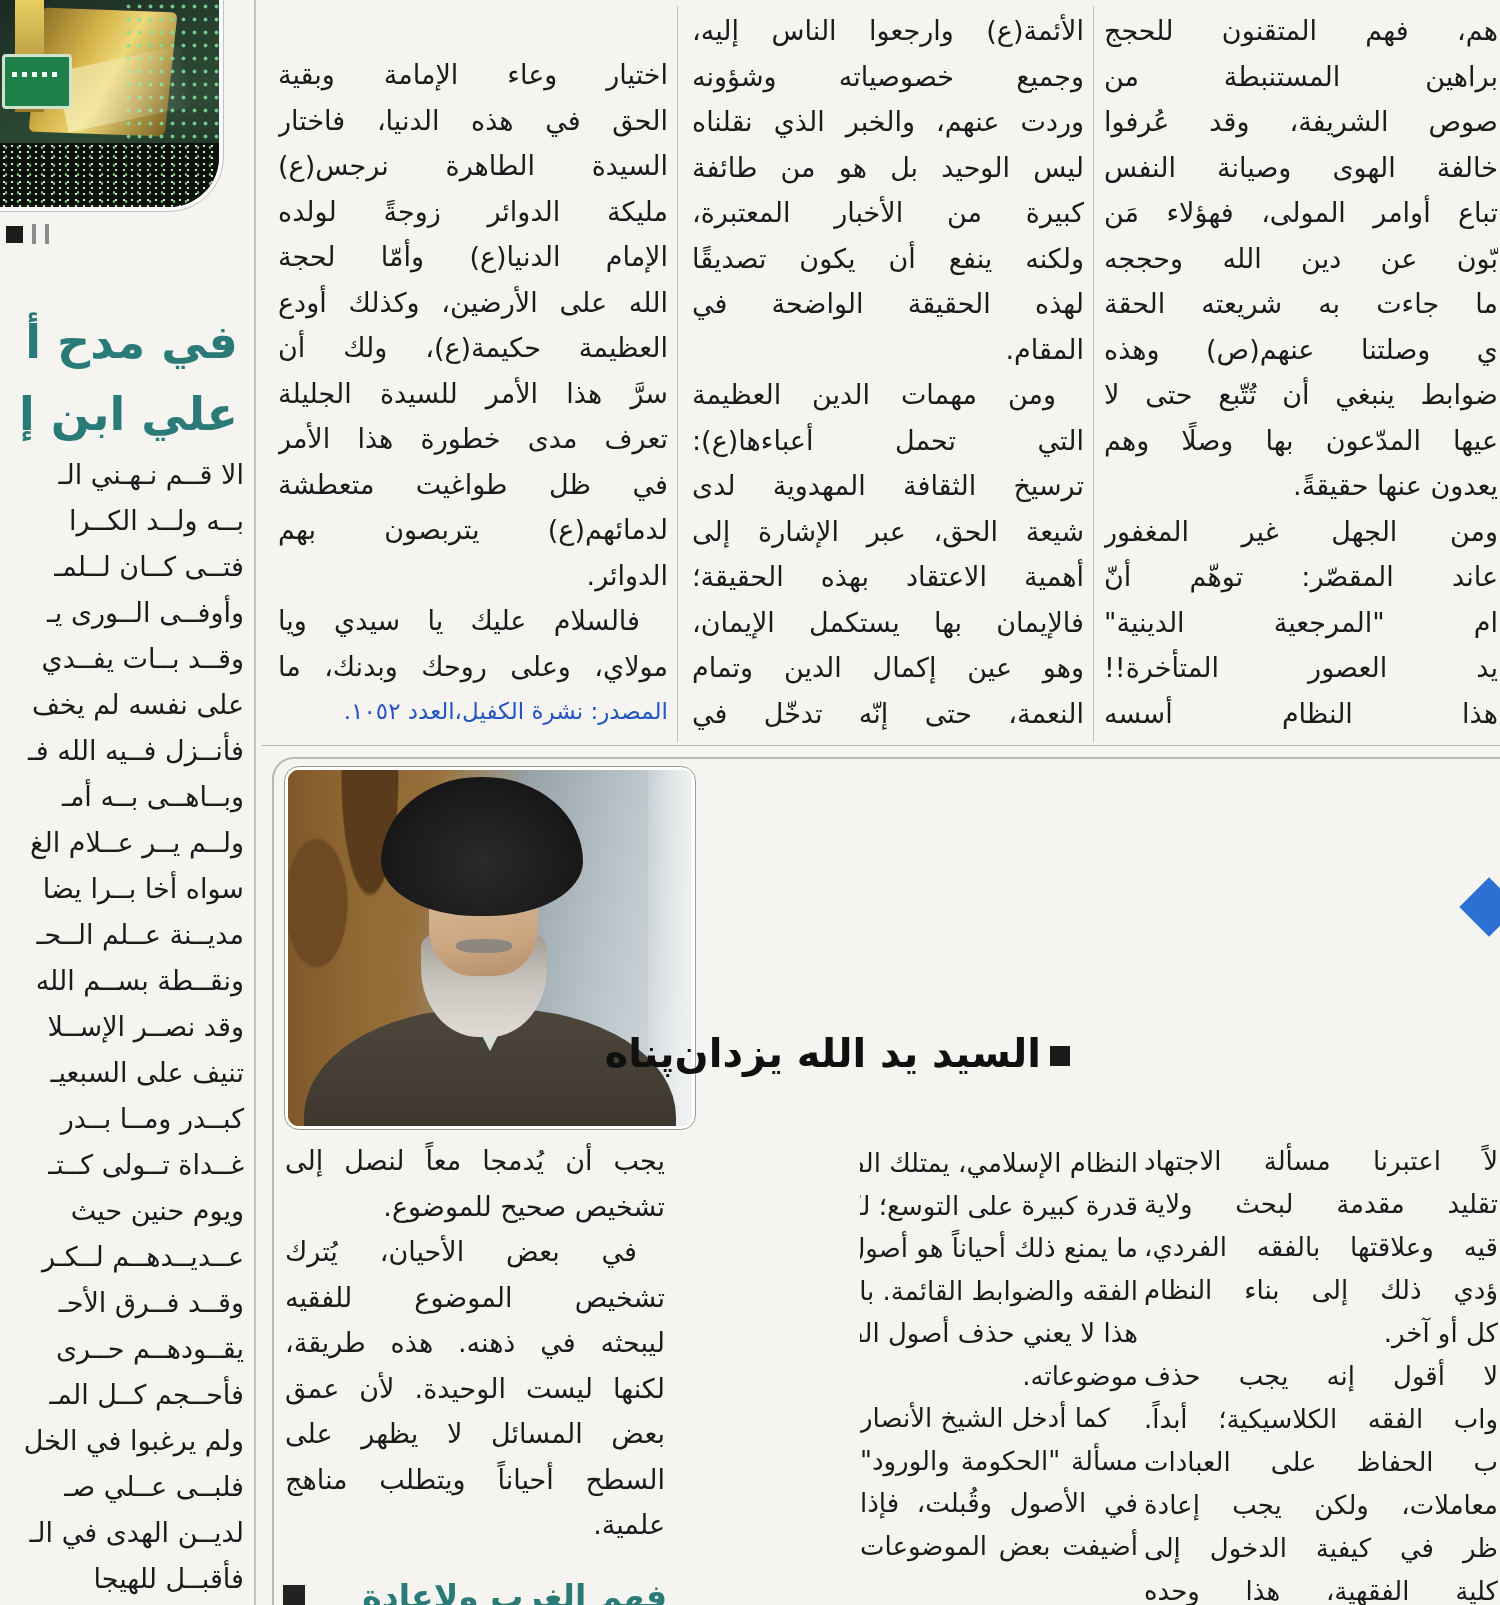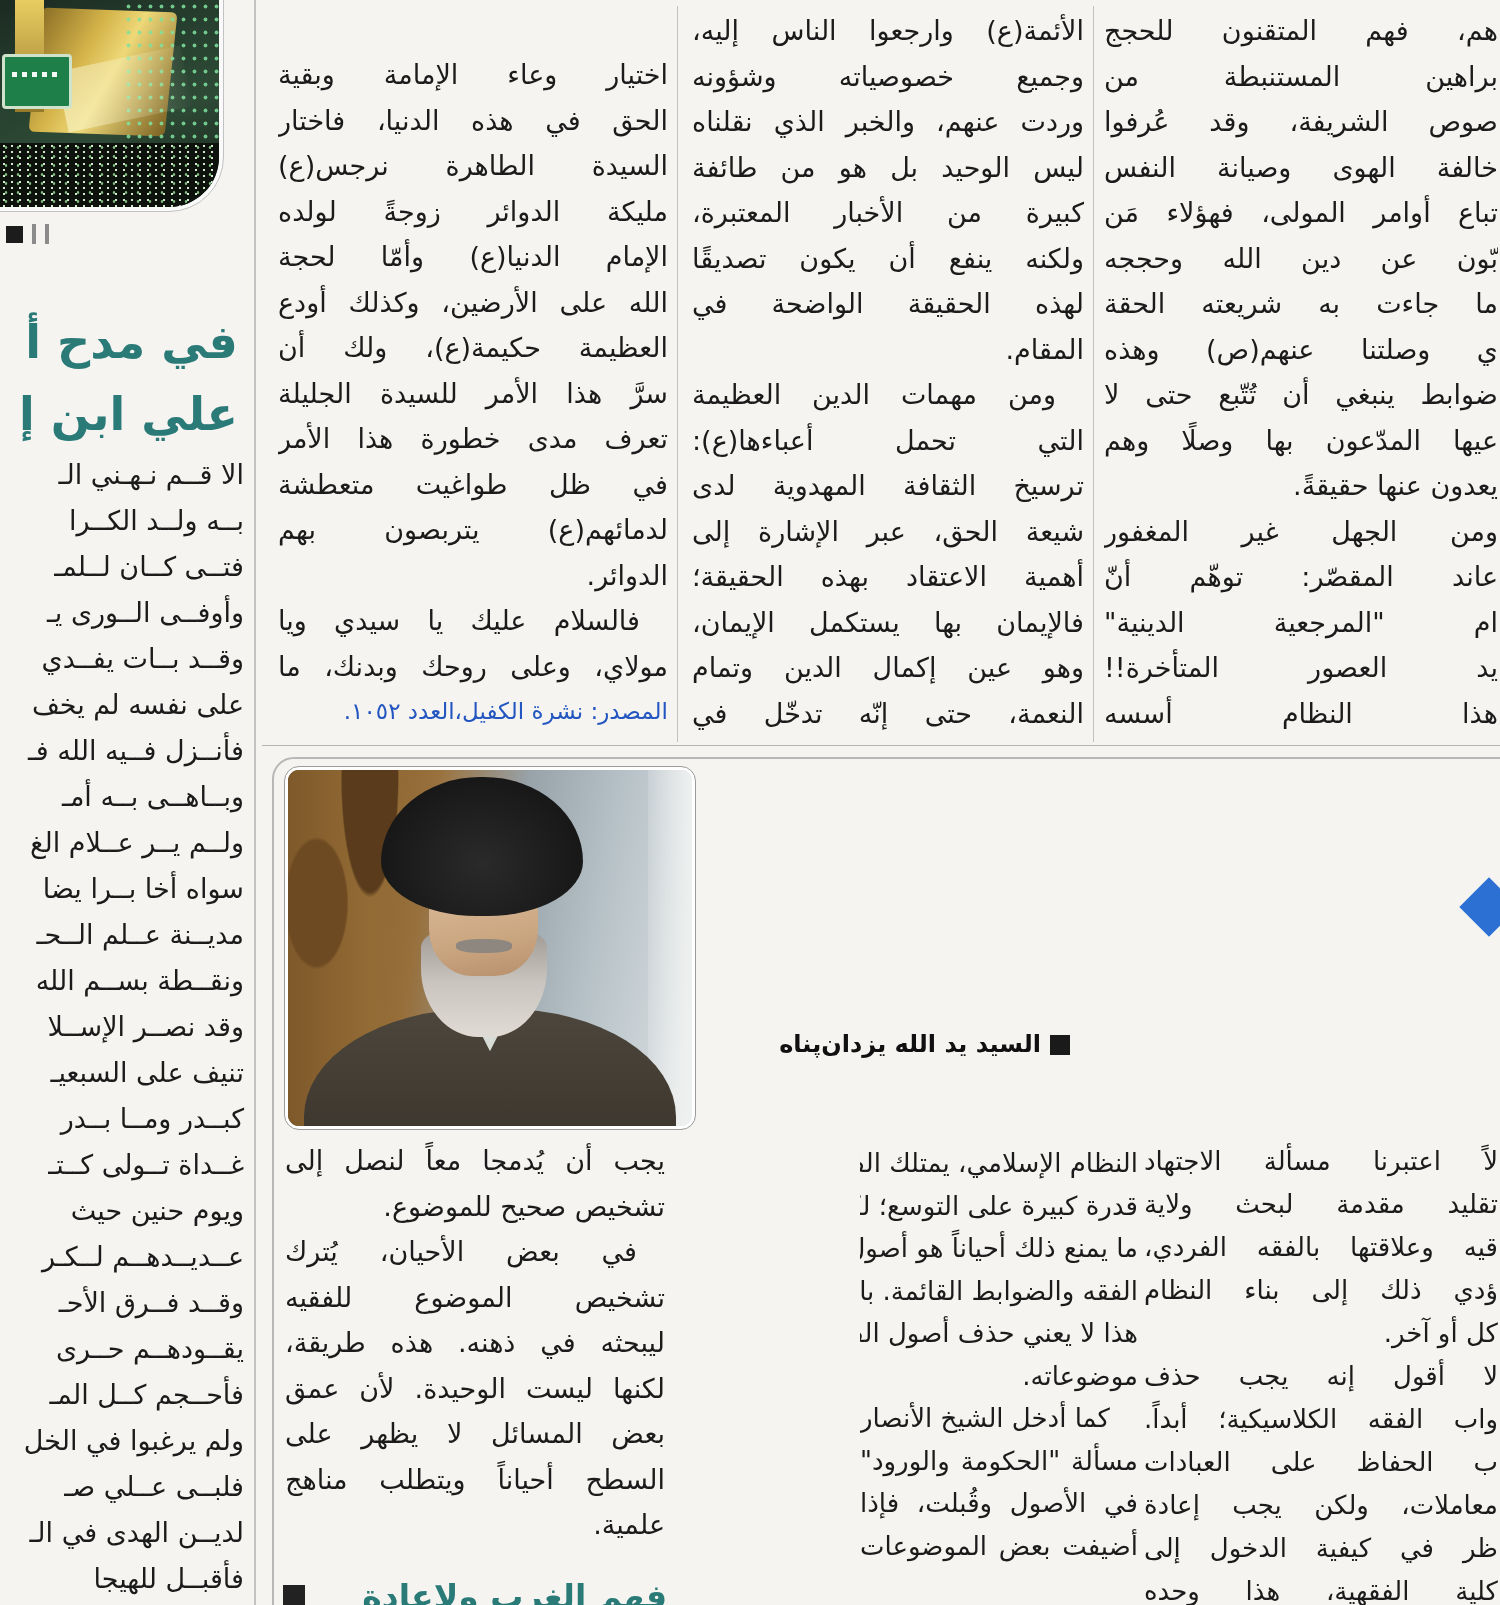--- a/index.html
+++ b/index.html
@@ -55,21 +55,21 @@
   
   #caption-marker{position:absolute;left:6px;top:224px;display:flex;align-items:center;gap:9px;}
   #caption-marker .bar{width:4px;height:20px;background:#8b8b8b;}
   #caption-marker .sq{width:17px;height:17px;background:#1c1c1c;}
   
   #headline{position:absolute;top:852px;right:57px;font-size:74px;font-weight:bold;
             color:#2d70d3;white-space:nowrap;direction:rtl;}
   #headline-frag{position:absolute;top:886px;left:1468px;width:42px;height:42px;
             background:#2d70d3;transform:rotate(45deg);}
   #byline{position:absolute;left:698px;top:1030px;width:372px;direction:rtl;
-            text-align:right;font-weight:bold;font-size:24px;color:#101010;white-space:nowrap;}
+            text-align:right;font-weight:bold;font-size:40px;color:#101010;white-space:nowrap;}
   #byline .sq{display:inline-block;width:20px;height:20px;background:#1a1a1a;
             margin-left:9px;vertical-align:middle;}
   #bot-left{left:285px;top:1138px;width:380px;}
   #bot-mid{left:860px;top:1142px;width:278px;}
   #bot-mid .line{font-size:26px;line-height:42.5px;}
   #bot-right{left:1144px;top:1140px;width:354px;}
   #bot-right .line{font-size:26px;line-height:43px;}
   #footer-teal{position:absolute;left:283px;top:1566px;width:384px;height:60px;
             direction:rtl;display:flex;justify-content:space-between;align-items:center;
             color:#2a7a78;font-weight:bold;font-size:33px;white-space:nowrap;}

